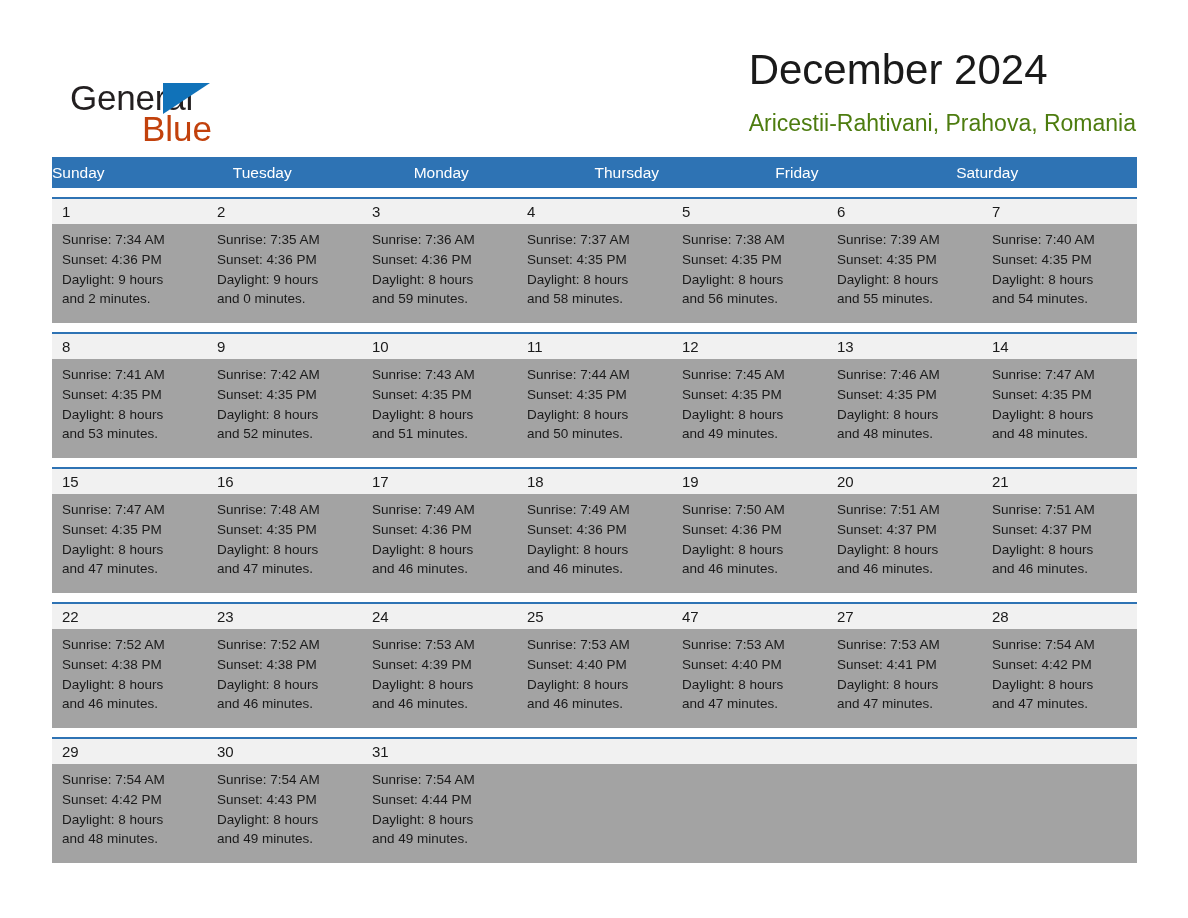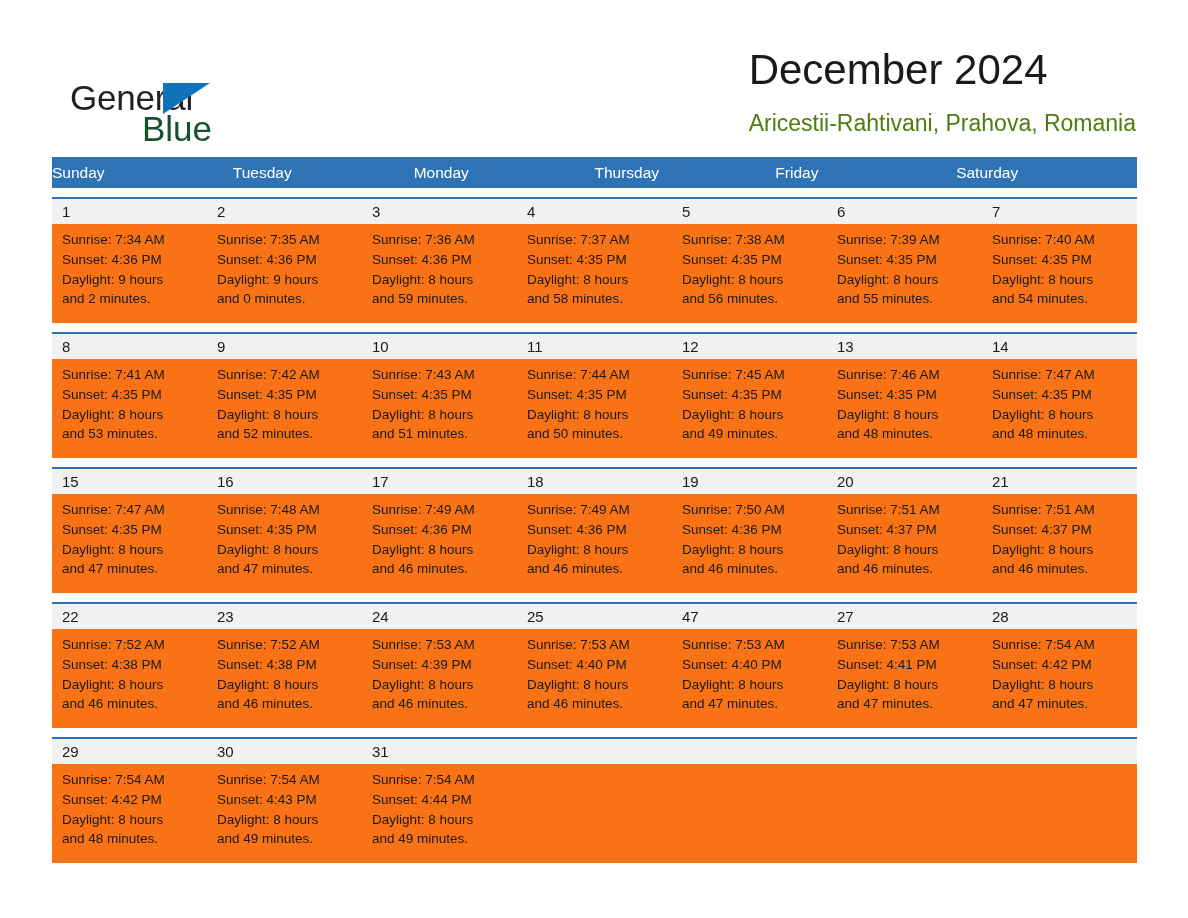--- a/index.html
+++ b/index.html
@@ -52,21 +52,21 @@
     width: 0;
     height: 0;
     border-left: 47px solid #1072b9;
     border-bottom: 31px solid transparent;
   }
   .logo-blue {
     position: absolute;
     left: 72px;
     top: 31px;
     font-size: 35px;
-    color: #14532d;
+    color: #c2410c;
     line-height: 40px;
     white-space: nowrap;
   }
 
   .title-block {
     position: absolute;
     right: 52px;
     top: 44px;
   }
   .cal-title {
@@ -124,21 +124,21 @@
   .daynum {
     flex: 1 1 0;
     font-size: 15px;
     color: #1a1a1a;
     line-height: 25px;
     padding-left: 10px;
     box-sizing: border-box;
   }
   .week-details {
     display: flex;
-    background: #f97316;
+    background: #a3a3a3;
     min-height: 99px;
   }
   .detail {
     flex: 1 1 0;
     padding: 6px 8px 0 10px;
     box-sizing: border-box;
     font-size: 13.5px;
     line-height: 19.8px;
     color: #1a1a1a;
   }

